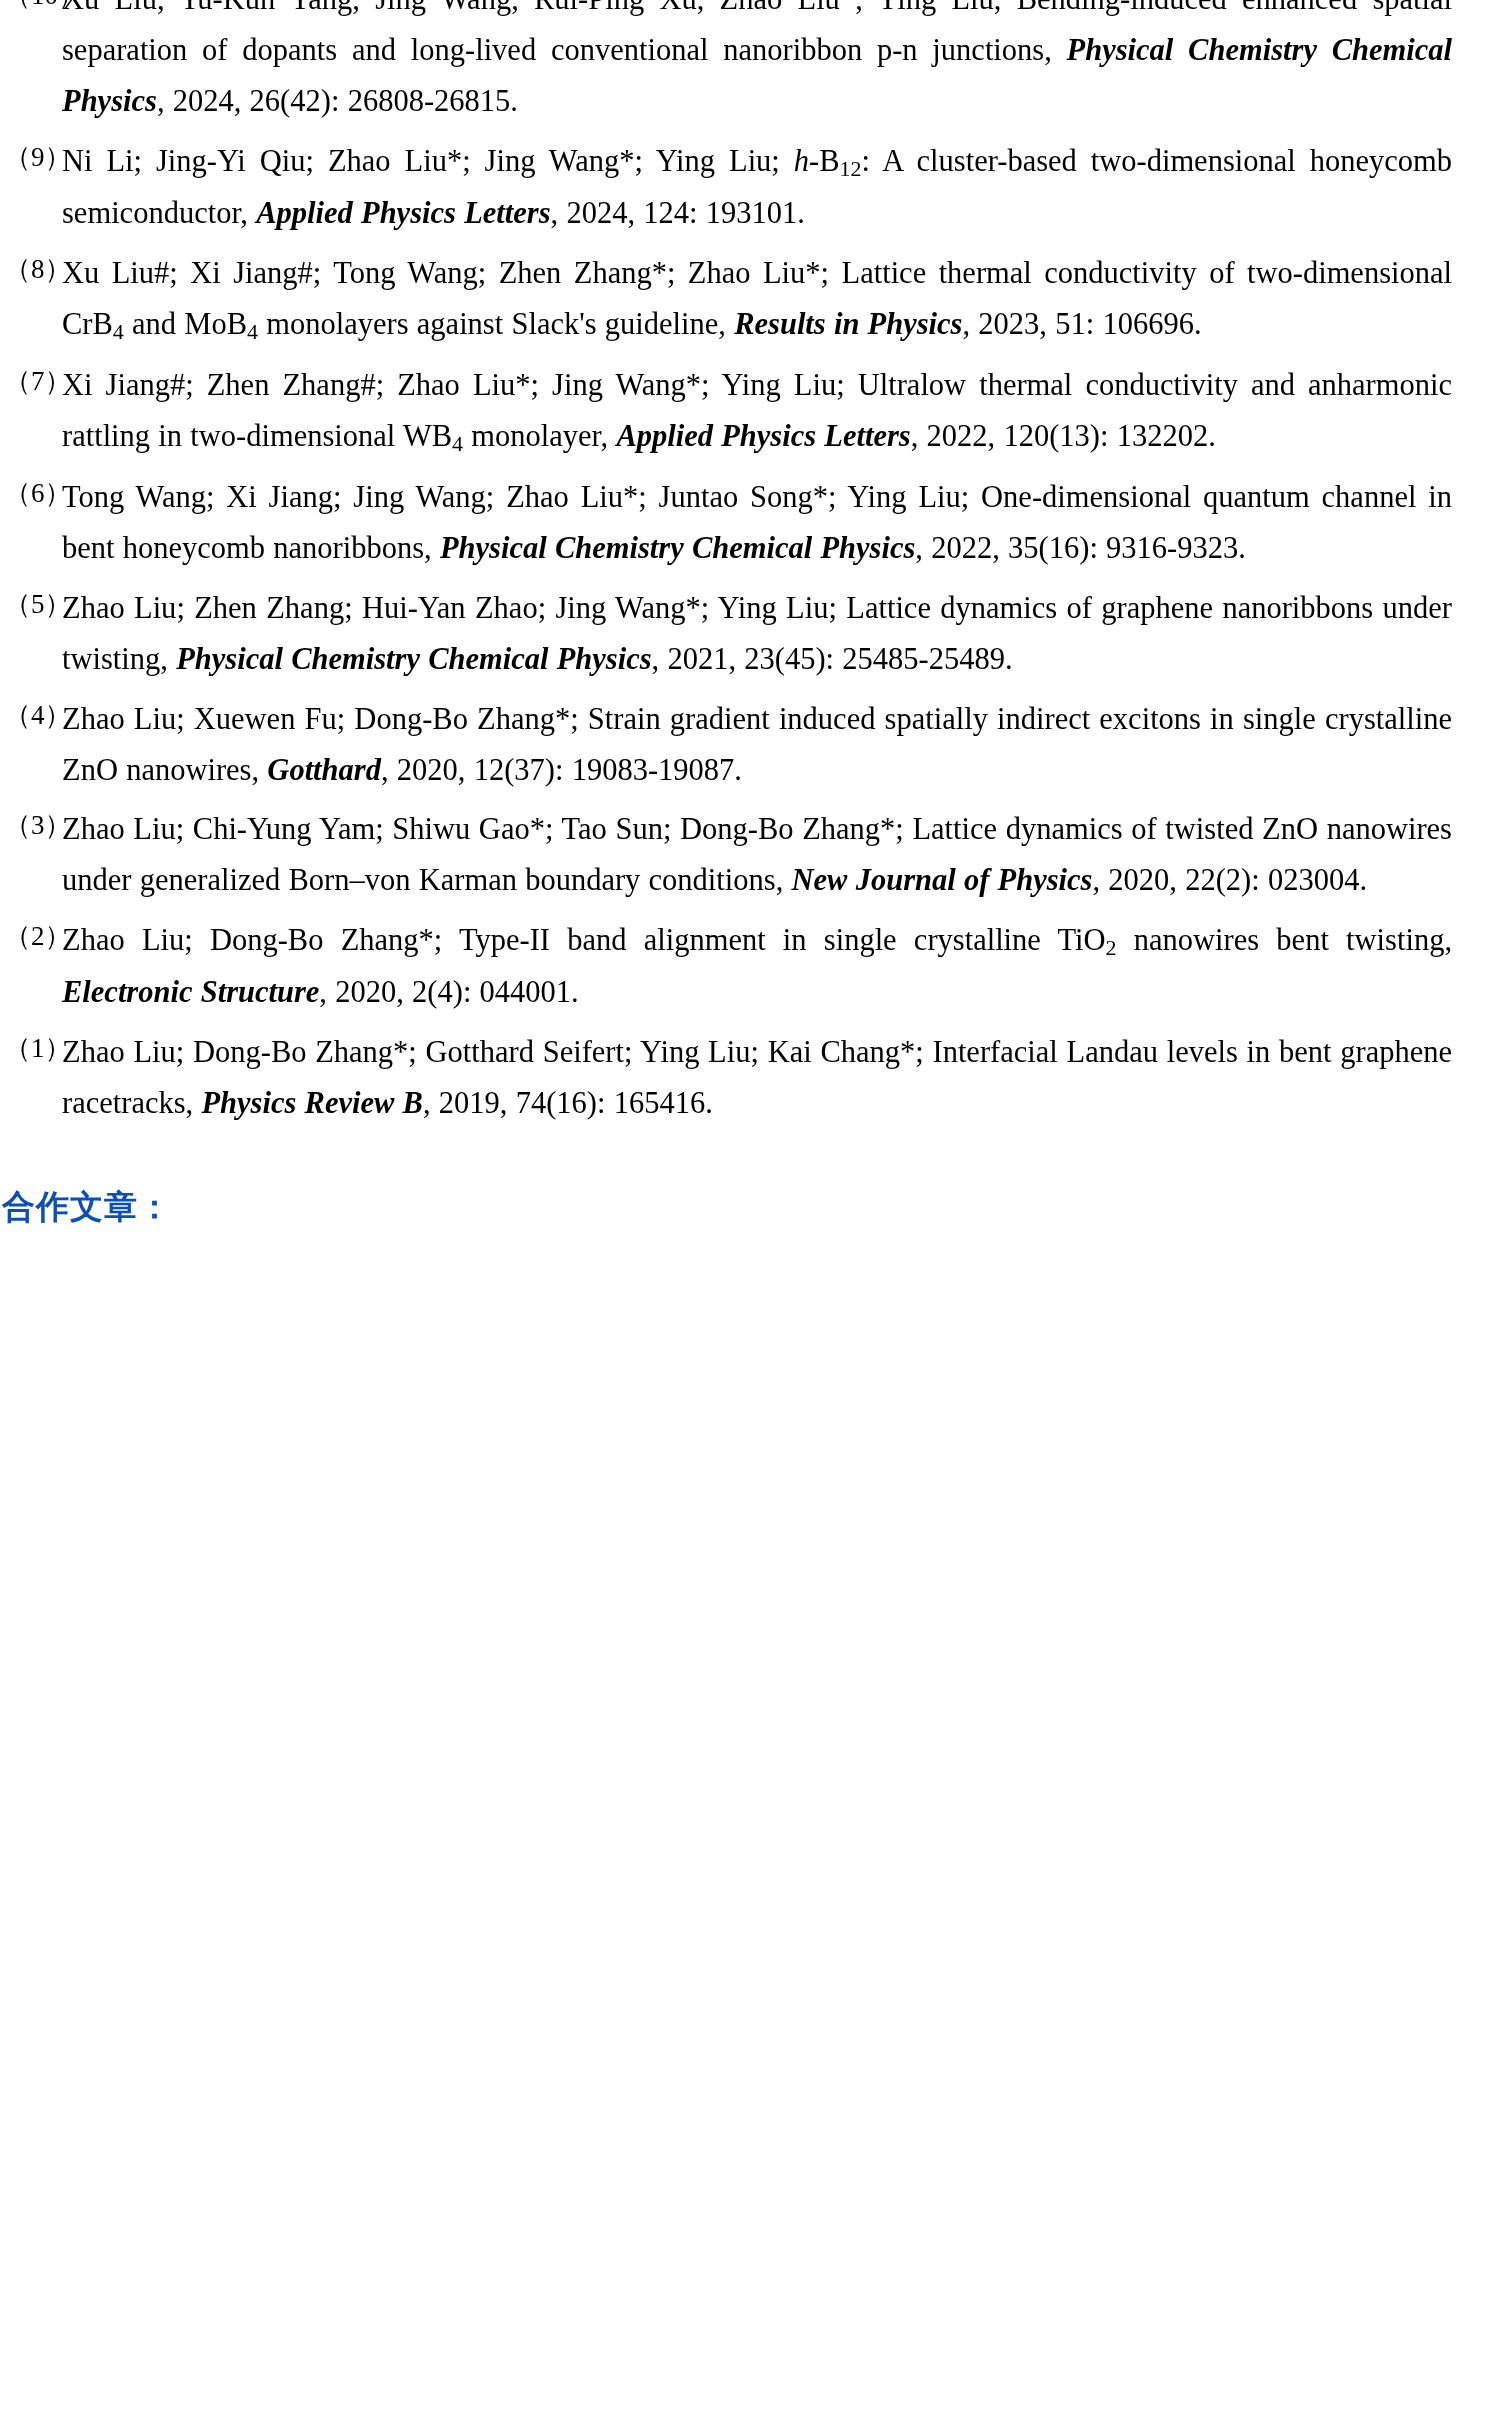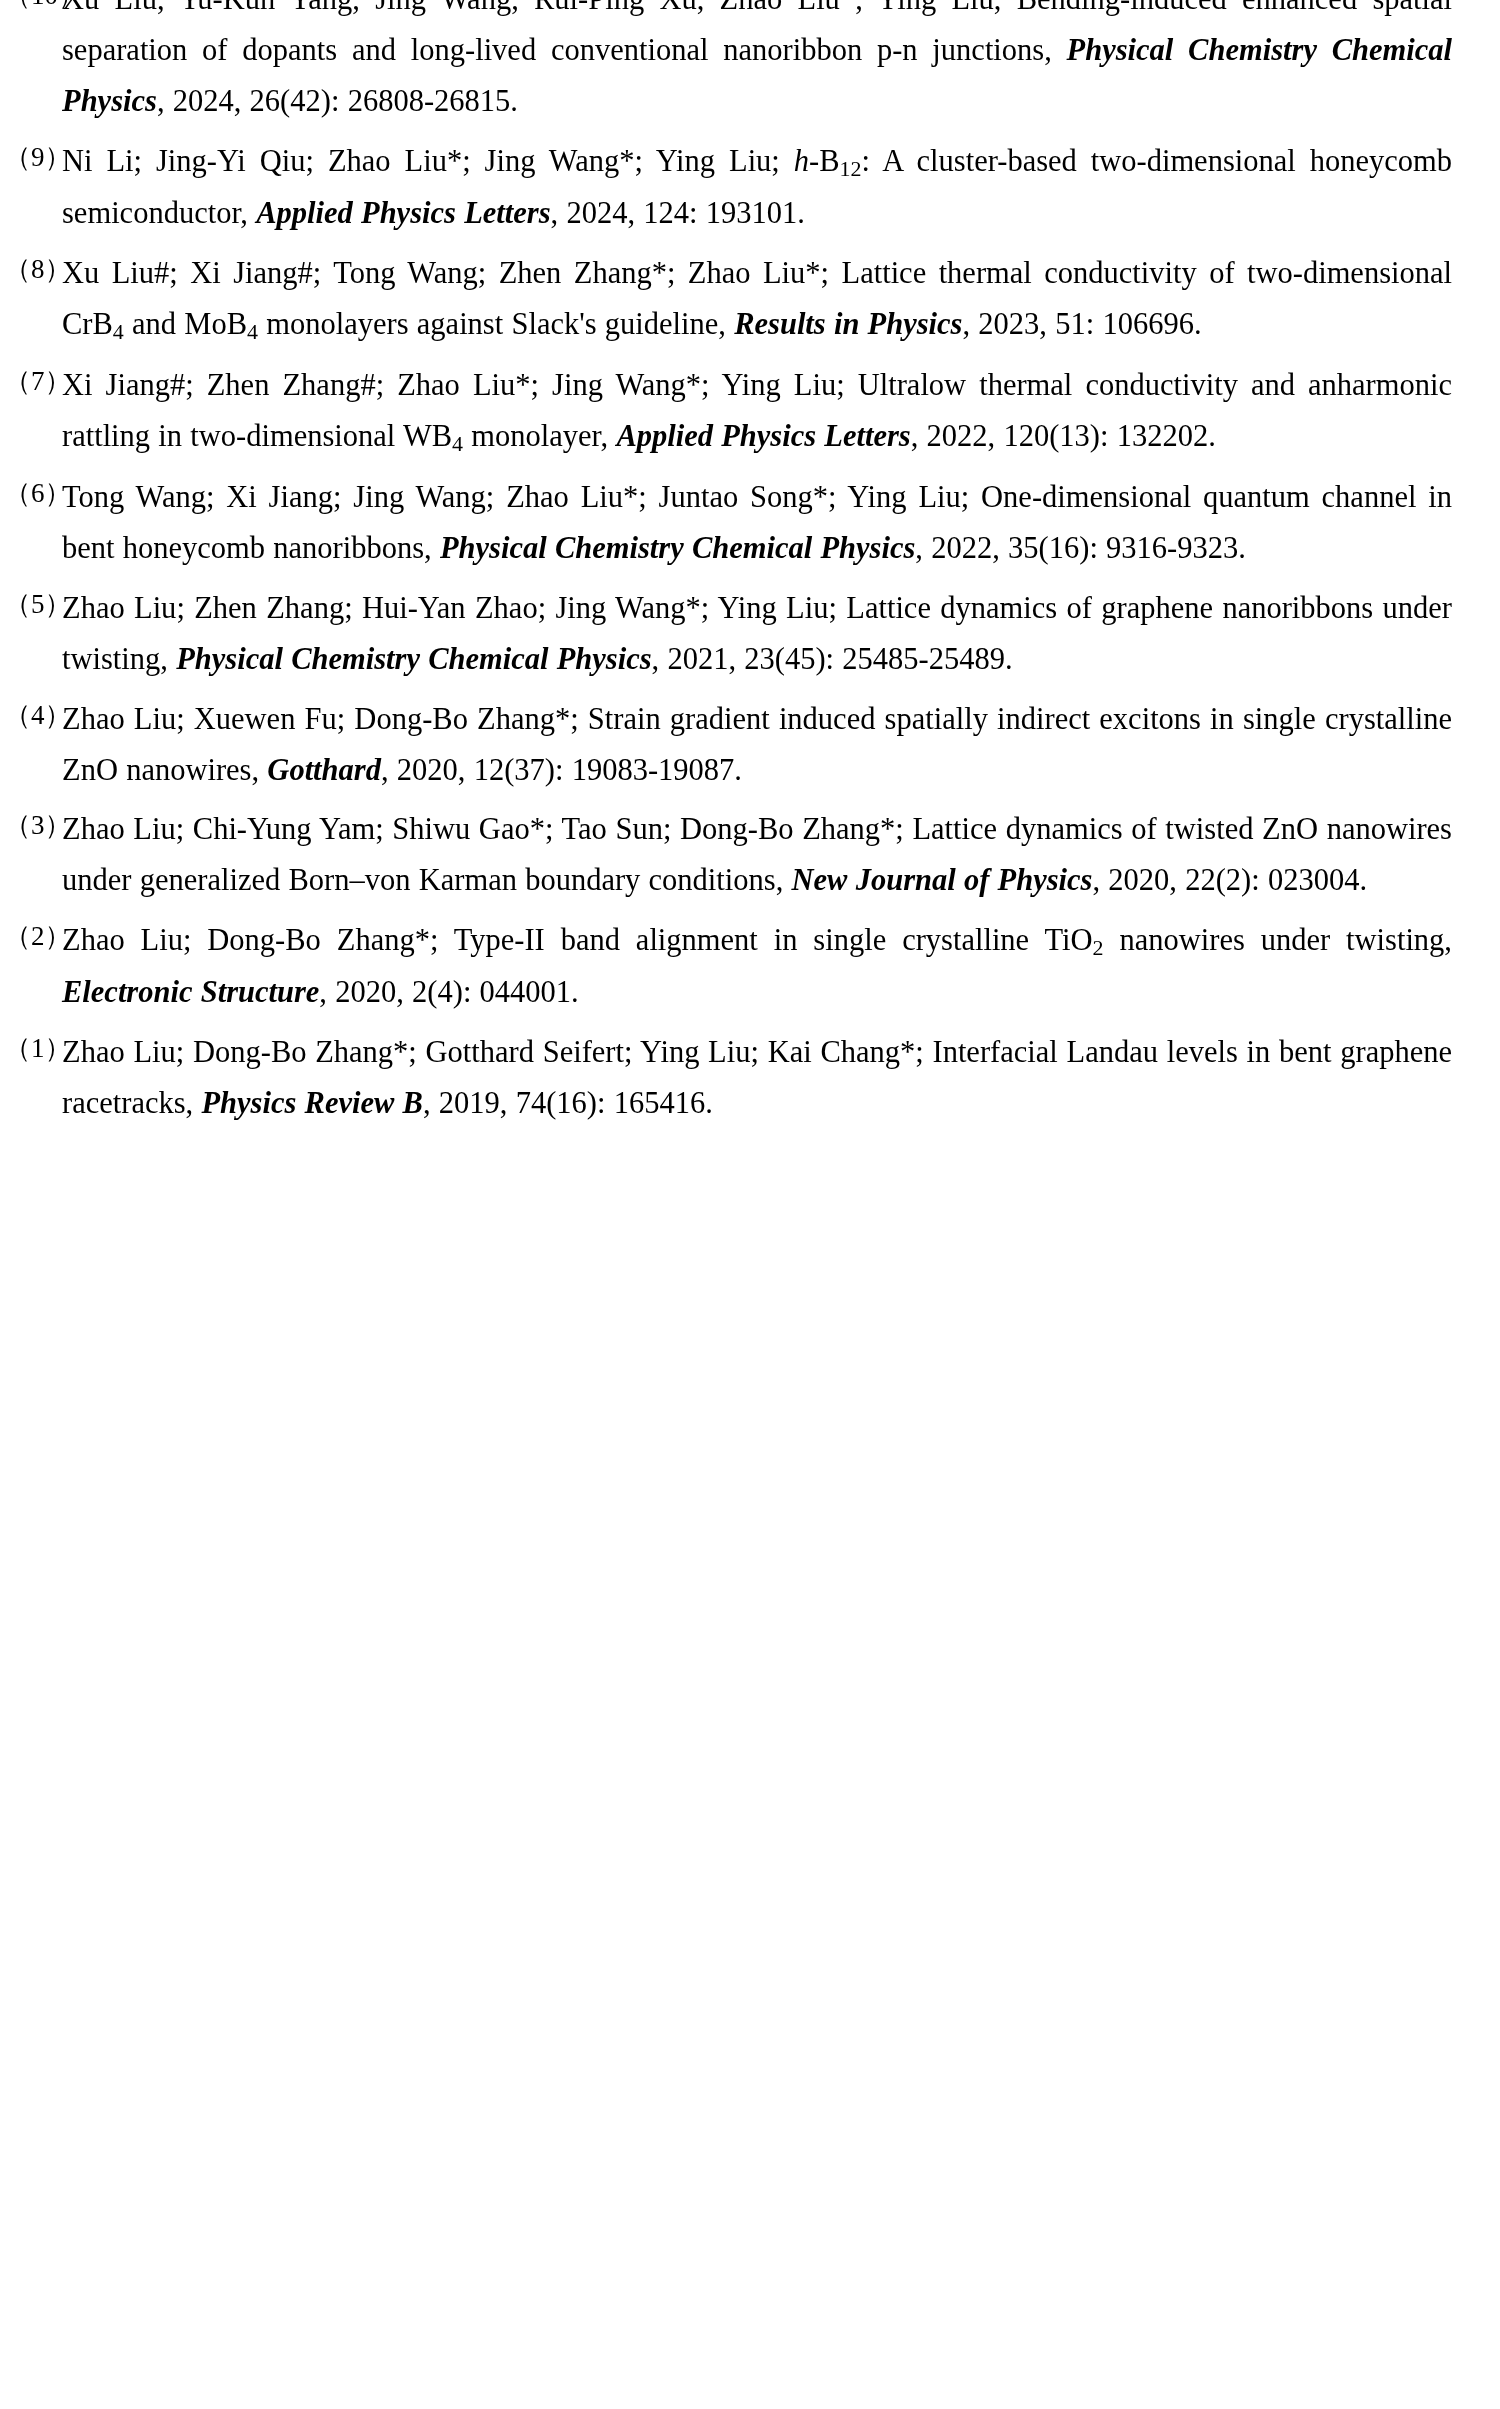--- a/index.html
+++ b/index.html
@@ -107,20 +107,21 @@
       <div class="ref-item">
         <div class="ref-num">（4）</div>
         <div class="ref-body"><b>Zhao Liu</b><span>; Xuewen Fu; Dong-Bo Zhang*; Strain gradient induced spatially indirect excitons in single crystalline ZnO nanowires, </span><span class="bi">Gotthard</span><span>, 2020, 12(37): 19083-19087.</span></div>
       </div>
       <div class="ref-item">
         <div class="ref-num">（3）</div>
         <div class="ref-body"><b>Zhao Liu</b><span>; Chi-Yung Yam; Shiwu Gao*; Tao Sun; Dong-Bo Zhang*; Lattice dynamics of twisted ZnO nanowires under generalized Born–von Karman boundary conditions, </span><span class="bi">New Journal of Physics</span><span>, 2020, 22(2): 023004.</span></div>
       </div>
       <div class="ref-item">
         <div class="ref-num">（2）</div>
-        <div class="ref-body"><b>Zhao Liu</b><span>; Dong-Bo Zhang*; Type-II band alignment in single crystalline TiO</span><sub>2</sub><span> nanowires under twisting, </span><span class="bi">Electronic Structure</span><span>, 2020, 2(4): 044001.</span></div>
+        <div class="ref-body"><b>Zhao Liu</b><span>; Dong-Bo Zhang*; Type-II band alignment in single crystalline TiO</span><sub>2</sub><span> nanowires bent twisting, </span><span class="bi">Electronic Structure</span><span>, 2020, 2(4): 044001.</span></div>
       </div>
       <div class="ref-item">
         <div class="ref-num">（1）</div>
         <div class="ref-body"><b>Zhao Liu</b><span>; Dong-Bo Zhang*; Gotthard Seifert; Ying Liu; Kai Chang*; Interfacial Landau levels in bent graphene racetracks, </span><span class="bi">Physics Review B</span><span>, 2019, 74(16): 165416.</span></div>
       </div>
     </div>
+  <div class="section-cn">合作文章：</div>
 </div>
 
 </body></html>

